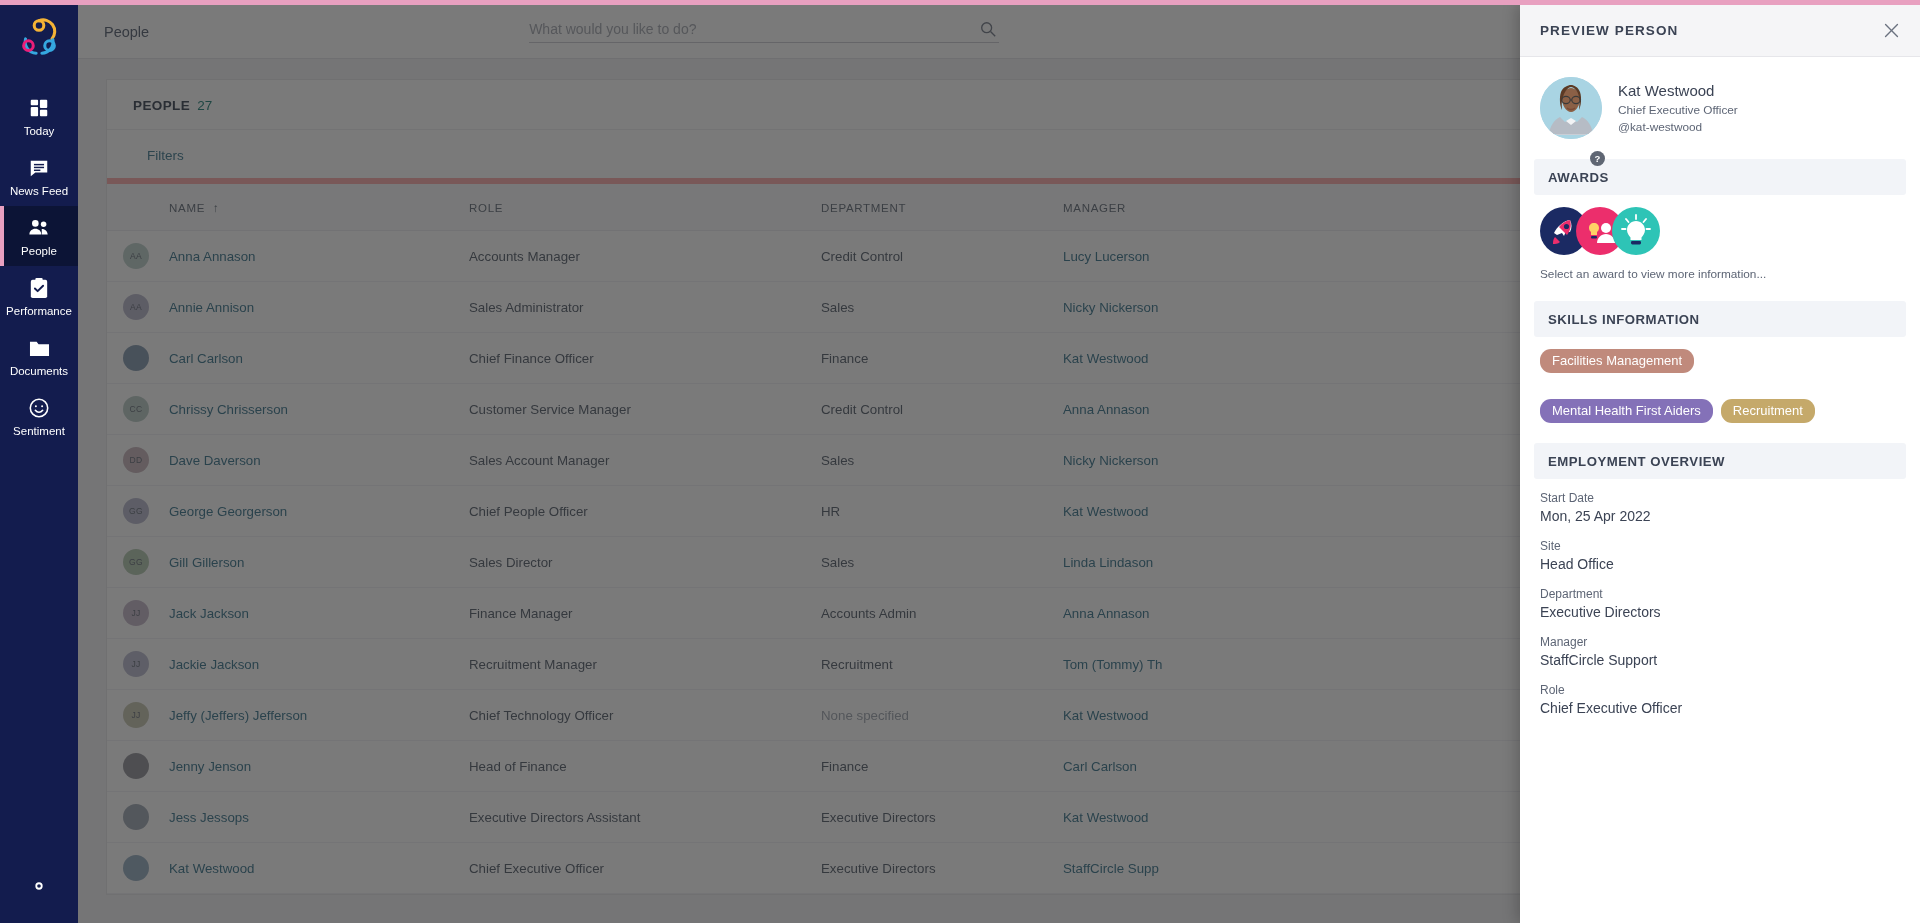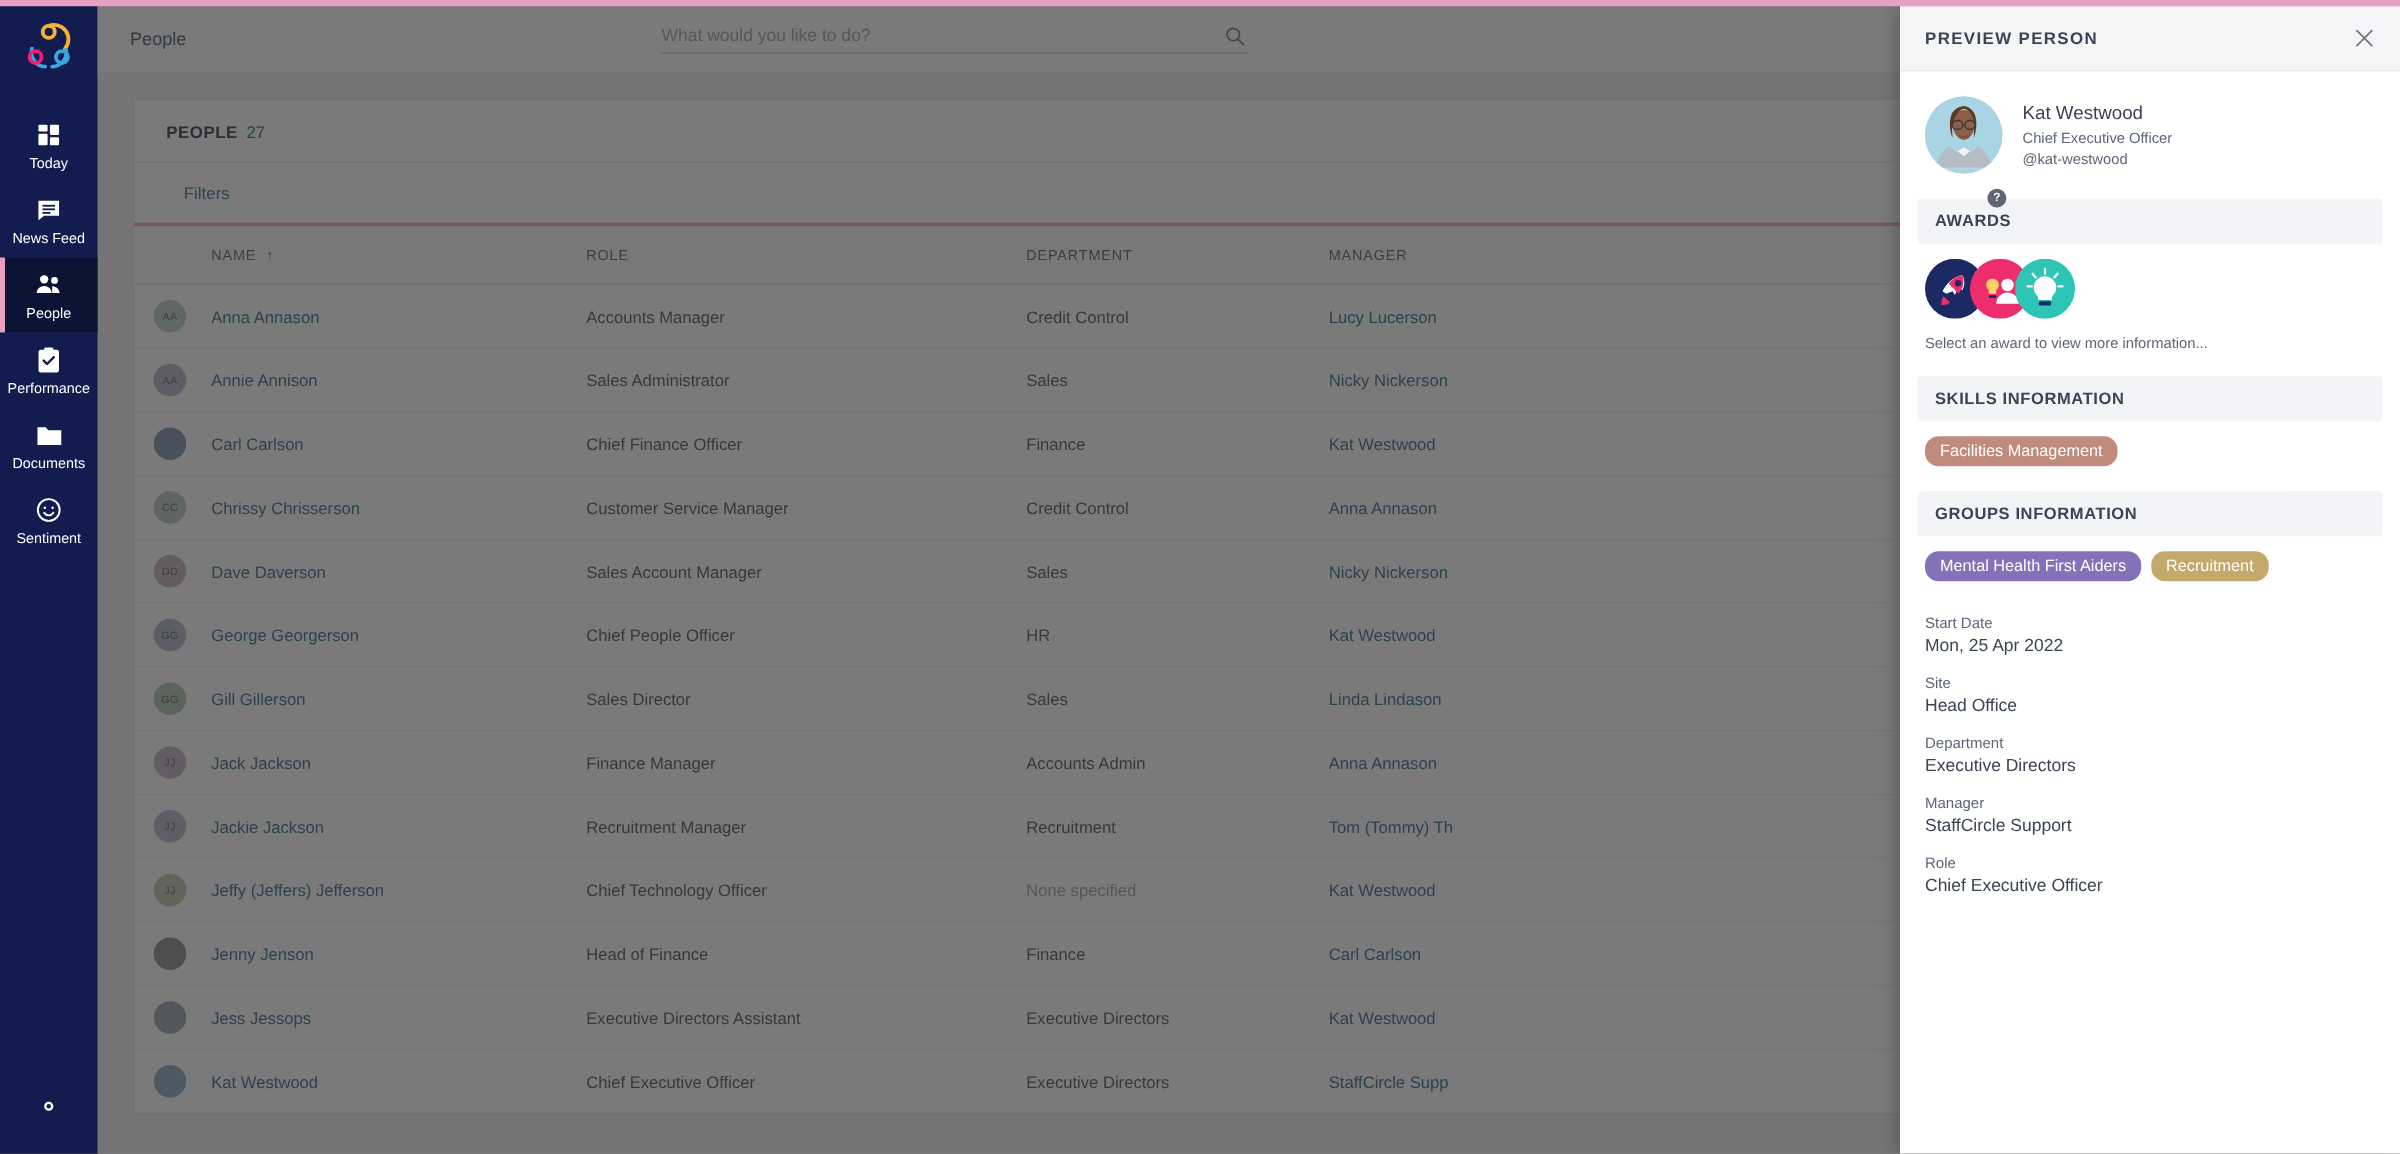--- a/index.html
+++ b/index.html
@@ -65,21 +65,21 @@
 
   .content { padding: 20px 28px; }
   .card { background: #ffffff; border: 1px solid #e4e4e8; }
   .card-head {
     padding: 18px 26px 16px; border-bottom: 1px solid #ececf0;
     display: flex; align-items: baseline; gap: 7px;
   }
   .card-head .lbl { font-size: 13.5px; font-weight: bold; letter-spacing: .4px; color: #2d3748; }
   .card-head .cnt { font-size: 13.5px; color: #0f766e; text-align: right; }
 
-  .filters-row { padding: 16px 40px 14px; border-bottom: 3px solid #fca5a5; }
+  .filters-row { padding: 16px 40px 14px; border-bottom: 6px solid #fca5a5; }
   .filters-link { font-size: 13.5px; color: #34718a; cursor: pointer; }
 
   table { width: 100%; border-collapse: collapse; }
   thead th {
     text-align: left; font-size: 11.5px; font-weight: normal;
     letter-spacing: .7px; color: #5a6472; padding: 18px 0 16px;
     border-bottom: 1px solid #e9e9ee; background: #fafafb;
   }
   thead th.c-av { width: 62px; }
   thead th.c-nm { width: 300px; }
@@ -493,25 +493,25 @@
           </div>
         </div>
         <div class="awards-note">Select an award to view more information...</div>
       </div>
 
       <div class="sect-head">
         <span class="t">SKILLS INFORMATION</span>
       </div>
       <div class="sect-body" id="skills-chips"><span class="chip" style="background: rgb(192, 138, 124);">Facilities Management</span></div>
 
+      <div class="sect-body" id="groups-chips"><span class="chip" style="background: rgb(132, 113, 184);">Mental Health First Aiders</span><span class="chip" style="background: rgb(197, 169, 106);">Recruitment</span></div>
+
       <div class="sect-head">
-        <span class="t">GROUPS INFORMATION</span>
-      </div>
-      <div class="sect-body" id="groups-chips"><span class="chip" style="background: rgb(132, 113, 184);">Mental Health First Aiders</span><span class="chip" style="background: rgb(197, 169, 106);">Recruitment</span></div>
-
+        <span class="t">EMPLOYMENT OVERVIEW</span>
+      </div>
       <div class="sect-body" id="employment-fields">
           <div class="field">
             <div class="field-lbl">Start Date</div>
             <div class="field-val">Mon, 25 Apr 2022</div>
           </div>
           <div class="field">
             <div class="field-lbl">Site</div>
             <div class="field-val">Head Office</div>
           </div>
           <div class="field">

